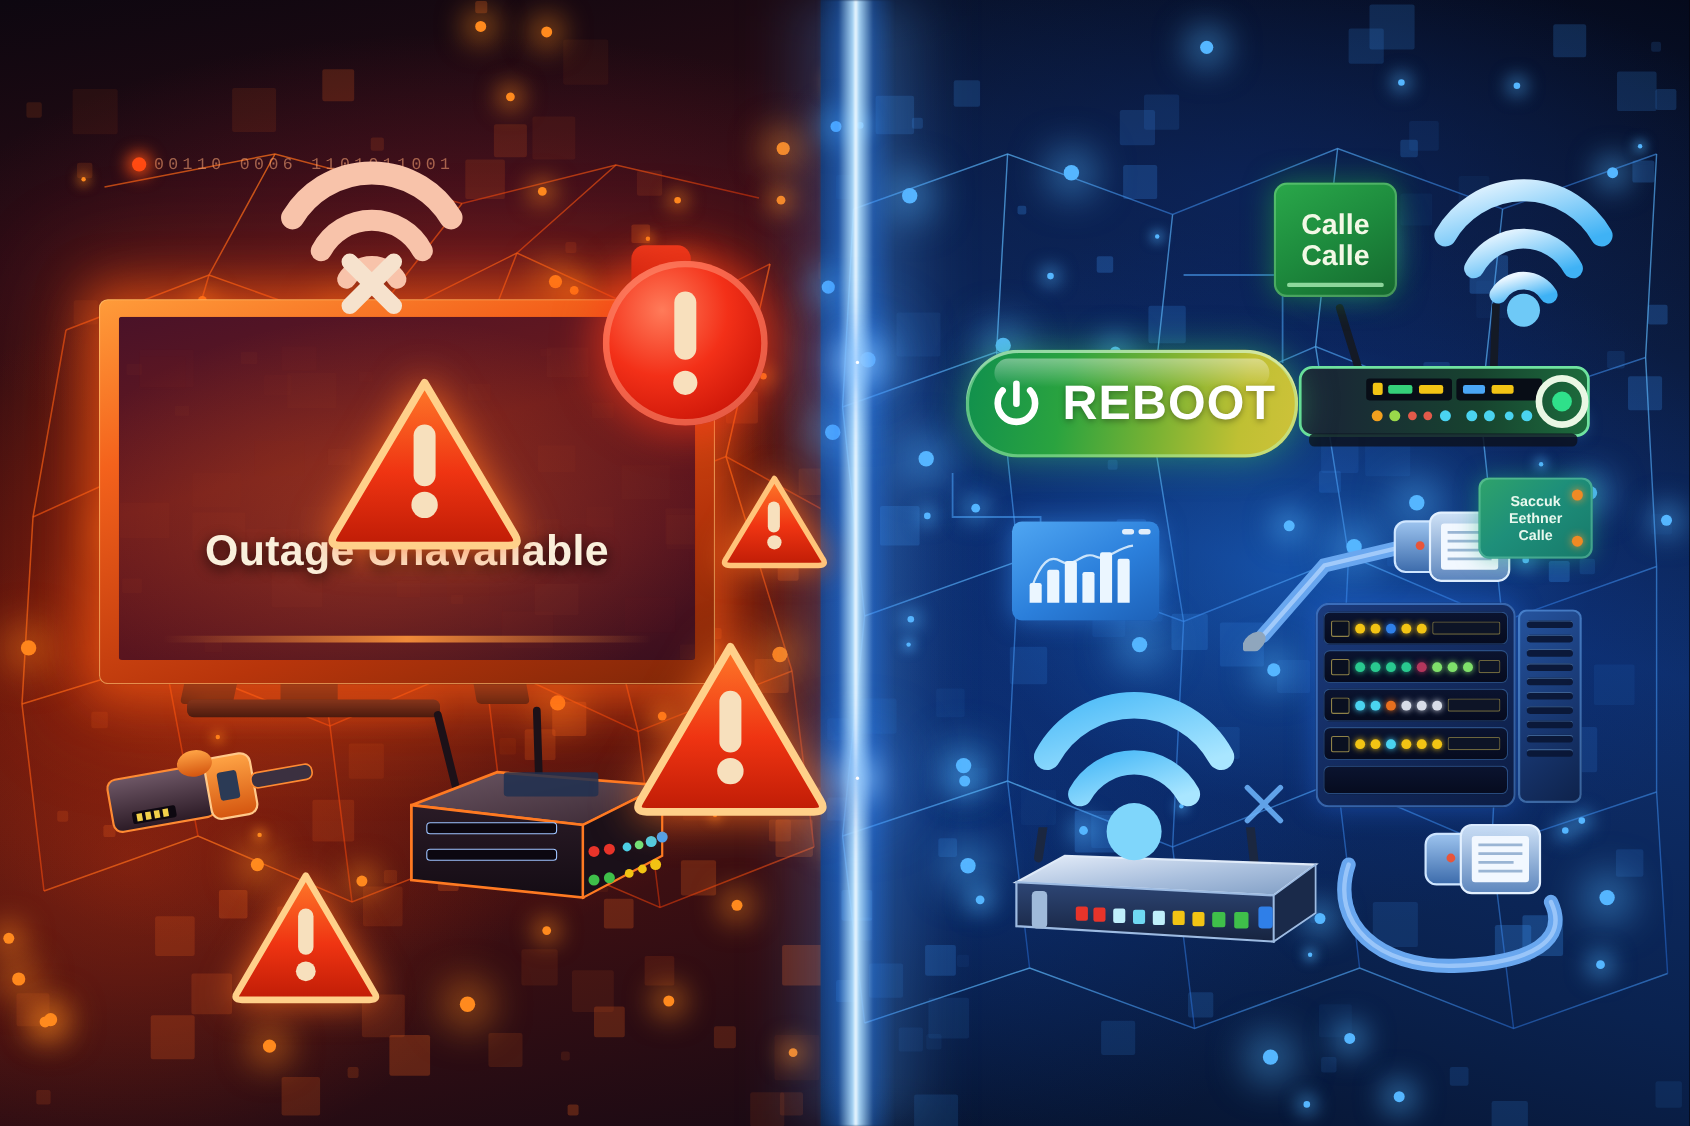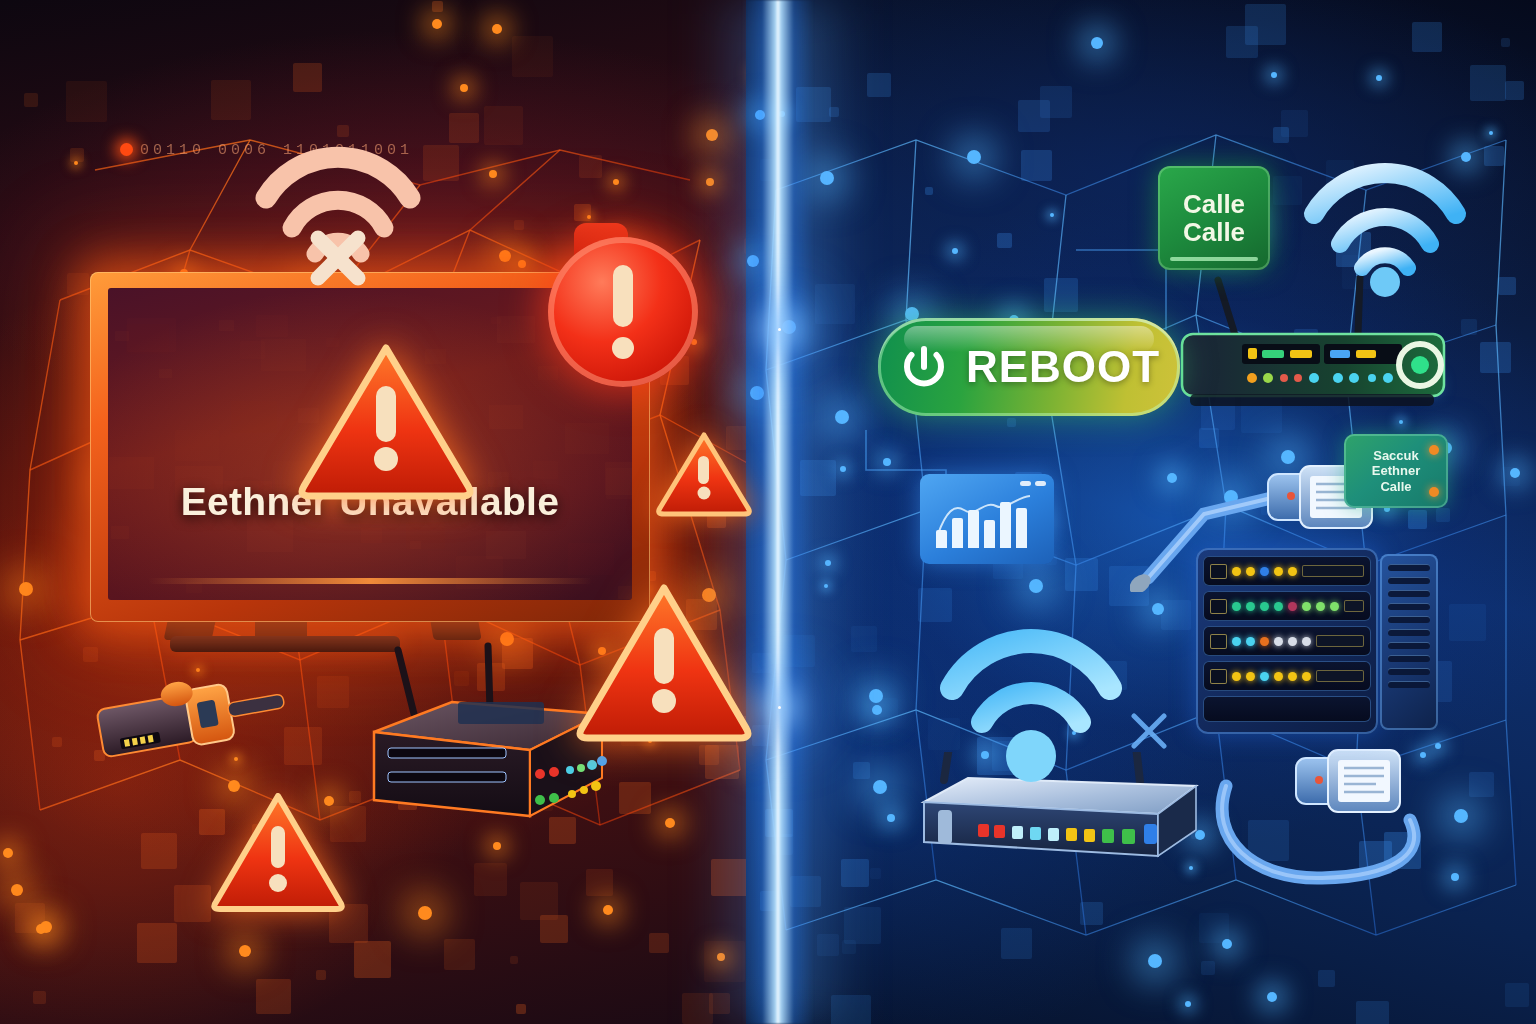--- a/index.html
+++ b/index.html
@@ -390,21 +390,21 @@
               <div class="tvpix" style="left:19px;top:30px;width:49px;height:34.3px;opacity:0.115"></div>
               <div class="tvpix" style="left:51px;top:81px;width:13px;height:9.1px;opacity:0.205"></div>
               <div class="tvpix" style="left:1px;top:169px;width:45px;height:31.499999999999996px;opacity:0.218"></div>
               <div class="tvpix" style="left:298px;top:234px;width:39px;height:27.299999999999997px;opacity:0.058"></div>
               <div class="tvpix" style="left:380px;top:184px;width:21px;height:14.7px;opacity:0.150"></div>
               <div class="tvpix" style="left:264px;top:160px;width:24px;height:16.799999999999997px;opacity:0.185"></div>
               <div class="tvpix" style="left:165px;top:173px;width:44px;height:30.799999999999997px;opacity:0.102"></div>
               <div class="tvpix" style="left:18px;top:36px;width:43px;height:30.099999999999998px;opacity:0.054"></div>
               <div class="tvpix" style="left:3px;top:238px;width:18px;height:12.6px;opacity:0.208"></div>
             </div>
-          <div id="tv-screen-text">Eethner Unavailable</div>
+          <div id="tv-screen-text">Outage Unavailable</div>
           <div id="tv-underline"></div>
         </div>
       </div>
     </div>
 
     <div class="warn-tri" style="left:296px;top:340px;width:180px;height:160px;">
       <svg width="180" height="160" viewBox="0 0 180 160">
         <defs>
           <linearGradient id="tri-a" x1="0" y1="0" x2="0" y2="1">
             <stop offset="0%" stop-color="#ff7a2a"></stop>

